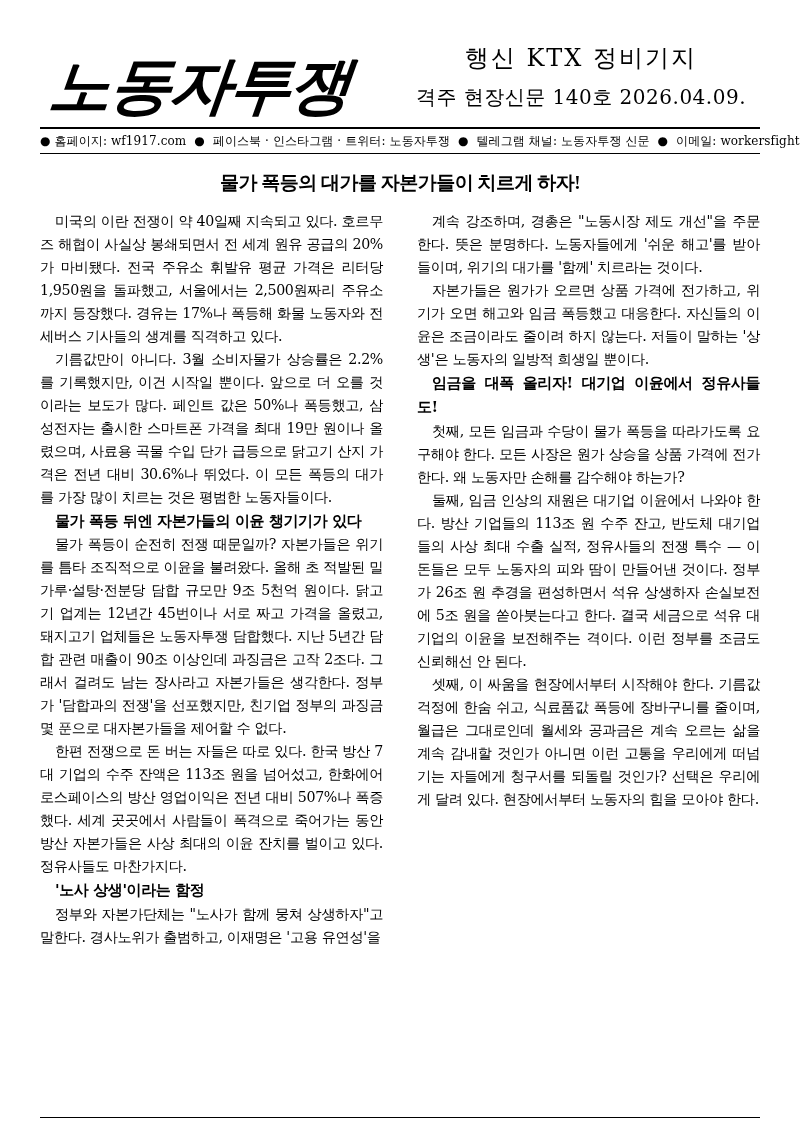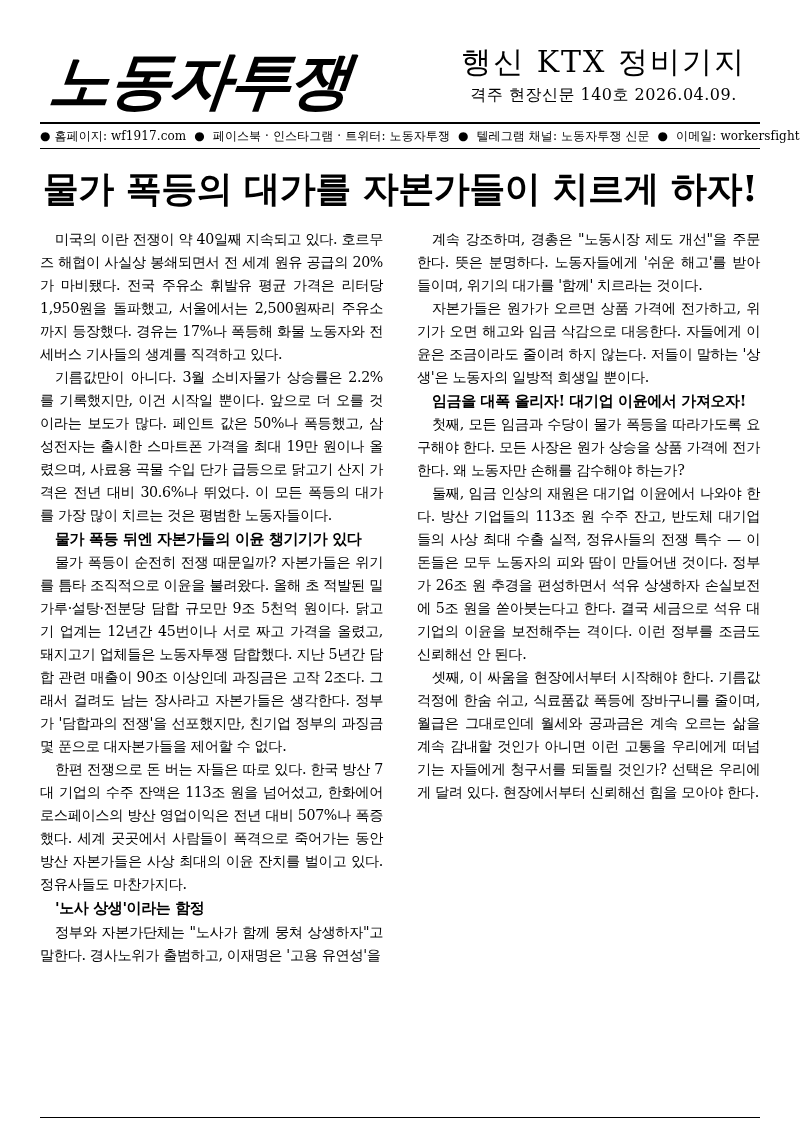--- a/index.html
+++ b/index.html
@@ -32,27 +32,27 @@
     line-height:0.98;
     transform:skewX(-6deg);
     white-space:nowrap;
   }
   .head-right{
     text-align:center;
     padding-bottom:6px;
     padding-right:8px;
   }
   .head-title{
-    font-size:30px;
+    font-size:24px;
     letter-spacing:2px;
     white-space:nowrap;
-    margin-bottom:2px;
+    margin-bottom:10px;
   }
   .head-sub{
-    font-size:16px;
+    font-size:20px;
     letter-spacing:0.5px;
     white-space:nowrap;
   }
   
   .rule-thick{
     border-top:2.5px solid #000;
     margin-top:6px;
   }
   .contact{
     font-size:12px;
@@ -61,24 +61,25 @@
     letter-spacing:0.1px;
     white-space:nowrap;
   }
   .contact .dot{ padding:0 4px; }
   .rule-thin{
     border-top:1.2px solid #000;
   }
   
   .headline{
     text-align:center;
-    font-size:36px;
+    font-size:19px;
     font-weight:bold;
     letter-spacing:-0.5px;
     padding:16px 0 14px 0;
+    font-family:Liberation Serif, serif;
   }
   
   .cols{
     display:flex;
     gap:34px;
     position:relative;
   }
   .col{
     width:344px;
     font-size:14.2px;
@@ -141,22 +142,22 @@
       <p class="first">미국의 이란 전쟁이 약 40일째 지속되고 있다. 호르무즈 해협이 사실상 봉쇄되면서 전 세계 원유 공급의 20%가 마비됐다. 전국 주유소 휘발유 평균 가격은 리터당 1,950원을 돌파했고, 서울에서는 2,500원짜리 주유소까지 등장했다. 경유는 17%나 폭등해 화물 노동자와 전세버스 기사들의 생계를 직격하고 있다.</p>
       <p>기름값만이 아니다. 3월 소비자물가 상승률은 2.2%를 기록했지만, 이건 시작일 뿐이다. 앞으로 더 오를 것이라는 보도가 많다. 페인트 값은 50%나 폭등했고, 삼성전자는 출시한 스마트폰 가격을 최대 19만 원이나 올렸으며, 사료용 곡물 수입 단가 급등으로 닭고기 산지 가격은 전년 대비 30.6%나 뛰었다. 이 모든 폭등의 대가를 가장 많이 치르는 것은 평범한 노동자들이다.</p>
       <p class="sub">물가 폭등 뒤엔 자본가들의 이윤 챙기기가 있다</p>
       <p>물가 폭등이 순전히 전쟁 때문일까? 자본가들은 위기를 틈타 조직적으로 이윤을 불려왔다. 올해 초 적발된 밀가루·설탕·전분당 담합 규모만 9조 5천억 원이다. 닭고기 업계는 12년간 45번이나 서로 짜고 가격을 올렸고, 돼지고기 업체들은 노동자투쟁 담합했다. 지난 5년간 담합 관련 매출이 90조 이상인데 과징금은 고작 2조다. 그래서 걸려도 남는 장사라고 자본가들은 생각한다. 정부가 '담합과의 전쟁'을 선포했지만, 친기업 정부의 과징금 몇 푼으로 대자본가들을 제어할 수 없다.</p>
       <p>한편 전쟁으로 돈 버는 자들은 따로 있다. 한국 방산 7대 기업의 수주 잔액은 113조 원을 넘어섰고, 한화에어로스페이스의 방산 영업이익은 전년 대비 507%나 폭증했다. 세계 곳곳에서 사람들이 폭격으로 죽어가는 동안 방산 자본가들은 사상 최대의 이윤 잔치를 벌이고 있다. 정유사들도 마찬가지다.</p>
       <p class="sub">'노사 상생'이라는 함정</p>
       <p>정부와 자본가단체는 "노사가 함께 뭉쳐 상생하자"고 말한다. 경사노위가 출범하고, 이재명은 '고용 유연성'을</p>
     </div>
     <div class="col">
       <p class="first">계속 강조하며, 경총은 "노동시장 제도 개선"을 주문한다. 뜻은 분명하다. 노동자들에게 '쉬운 해고'를 받아들이며, 위기의 대가를 '함께' 치르라는 것이다.</p>
-      <p>자본가들은 원가가 오르면 상품 가격에 전가하고, 위기가 오면 해고와 임금 삭감으로 대응한다. 자들에게 이윤은 조금이라도 줄이려 하지 않는다. 저들이 말하는 '상생'은 노동자의 일방적 희생일 뿐이다.</p>
-      <p class="sub">임금을 대폭 올리자! 대기업 이윤에서 가져오자!</p>
+      <p>자본가들은 원가가 오르면 상품 가격에 전가하고, 위기가 오면 해고와 임금 폭등했고 대응한다. 자신들의 이윤은 조금이라도 줄이려 하지 않는다. 저들이 말하는 '상생'은 노동자의 일방적 희생일 뿐이다.</p>
+      <p class="sub">임금을 대폭 올리자! 대기업 이윤에서 정유사들도!</p>
       <p>첫째, 모든 임금과 수당이 물가 폭등을 따라가도록 요구해야 한다. 모든 사장은 원가 상승을 상품 가격에 전가한다. 왜 노동자만 손해를 감수해야 하는가?</p>
       <p>둘째, 임금 인상의 재원은 대기업 이윤에서 나와야 한다. 방산 기업들의 113조 원 수주 잔고, 반도체 대기업들의 사상 최대 수출 실적, 정유사들의 전쟁 특수 — 이 돈들은 모두 노동자의 피와 땀이 만들어낸 것이다. 정부가 26조 원 추경을 편성하면서 석유 상생하자 손실보전에 5조 원을 쏟아붓는다고 한다. 결국 세금으로 석유 대기업의 이윤을 보전해주는 격이다. 이런 정부를 조금도 신뢰해선 안 된다.</p>
-      <p>셋째, 이 싸움을 현장에서부터 시작해야 한다. 기름값 걱정에 한숨 쉬고, 식료품값 폭등에 장바구니를 줄이며, 월급은 그대로인데 월세와 공과금은 계속 오르는 삶을 계속 감내할 것인가 아니면 이런 고통을 우리에게 떠넘기는 자들에게 청구서를 되돌릴 것인가? 선택은 우리에게 달려 있다. 현장에서부터 신뢰해선 힘을 모아야 한다.</p>
+      <p>셋째, 이 싸움을 현장에서부터 시작해야 한다. 기름값 걱정에 한숨 쉬고, 식료품값 폭등에 장바구니를 줄이며, 월급은 그대로인데 월세와 공과금은 계속 오르는 삶을 계속 감내할 것인가 아니면 이런 고통을 우리에게 떠넘기는 자들에게 청구서를 되돌릴 것인가? 선택은 우리에게 달려 있다. 현장에서부터 노동자의 힘을 모아야 한다.</p>
     </div>
   </div>
 
   <div class="bottom-rule"></div>
 </div>
 
 </body></html>

